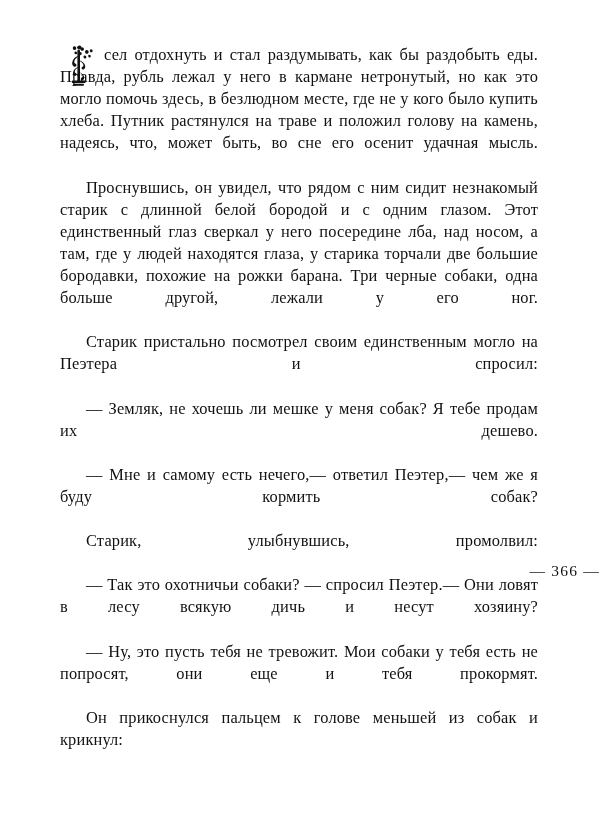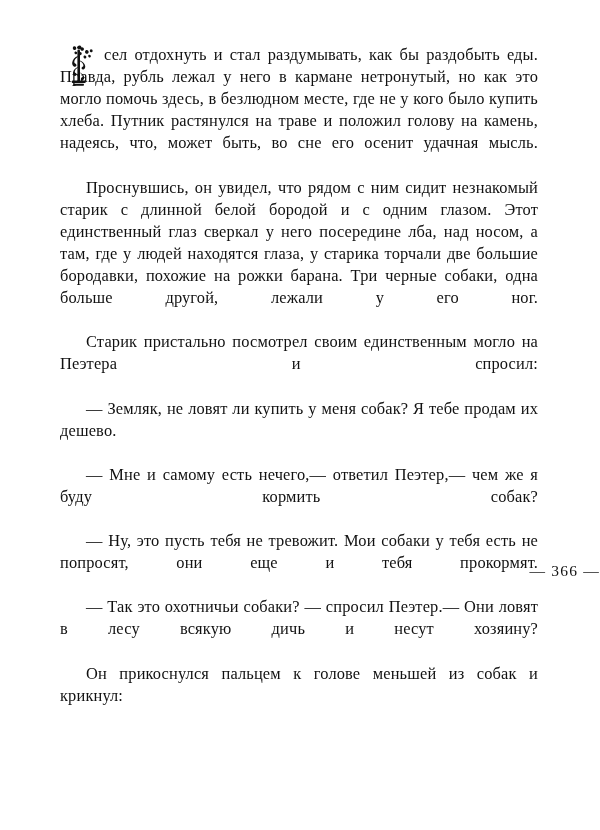--- a/index.html
+++ b/index.html
@@ -96,23 +96,24 @@
           <path d="M20 28.5c2.3 1 3.9 2.7 4.2 4.8.2 1.2-.3 2.2-1.1 2.7-.8.4-1.6.2-1.9-.6-.3-.8.1-1.5.8-1.8.5-.2.7-.7.6-1.3-.2-1.3-1.2-2.5-2.6-3.2v-.6z"></path>
           <path d="M13 36.5h11.5c.8 0 1.3.6 1.3 1.3 0 .8-.6 1.3-1.3 1.3H13c-.8 0-1.3-.6-1.3-1.3 0-.7.5-1.3 1.3-1.3z"></path>
           <path d="M14.5 39.8h8.5c.6 0 1 .5 1 1s-.4 1-1 1h-8.5c-.6 0-1-.5-1-1s.4-1 1-1z"></path>
         </g>
       </svg>
     </div>
 
     <p class="para first">сел отдохнуть и стал раздумывать, как бы раздобыть еды. Правда, рубль лежал у него в кармане нетронутый, но как это могло помочь здесь, в безлюдном месте, где не у кого было купить хлеба. Путник растянулся на траве и положил голову на камень, надеясь, что, может быть, во сне его осенит удачная мысль.</p>
     <p class="para">Проснувшись, он увидел, что рядом с ним сидит незнакомый старик с длинной белой бородой и с одним глазом. Этот единственный глаз сверкал у него посередине лба, над носом, а там, где у людей находятся глаза, у старика торчали две большие бородавки, похожие на рожки барана. Три черные собаки, одна больше другой, лежали у его ног.</p>
     <p class="para">Старик пристально посмотрел своим единственным могло на Пеэтера и спросил:</p>
-    <p class="para">— Земляк, не ловят ли купить у меня собак? Я тебе продам их дешево.</p>
+    <p class="para">— Земляк, не хочешь ли мешке у меня собак? Я тебе продам их дешево.</p>
     <p class="para">— Мне и самому есть нечего,— ответил Пеэтер,— чем же я буду кормить собак?</p>
+    <p class="para">Старик, улыбнувшись, промолвил:</p>
+    <p class="para">— Так это охотничьи собаки? — спросил Пеэтер.— Они ловят в лесу всякую дичь и несут хозяину?</p>
     <p class="para">— Ну, это пусть тебя не тревожит. Мои собаки у тебя есть не попросят, они еще и тебя прокормят.</p>
-    <p class="para">— Так это охотничьи собаки? — спросил Пеэтер.— Они ловят в лесу всякую дичь и несут хозяину?</p>
     <p class="para">Он прикоснулся пальцем к голове меньшей из собак и крикнул:</p>
 
   </div>
 
   <div class="folio">— 366 —</div>
 
 </div>
 
 </body></html>

